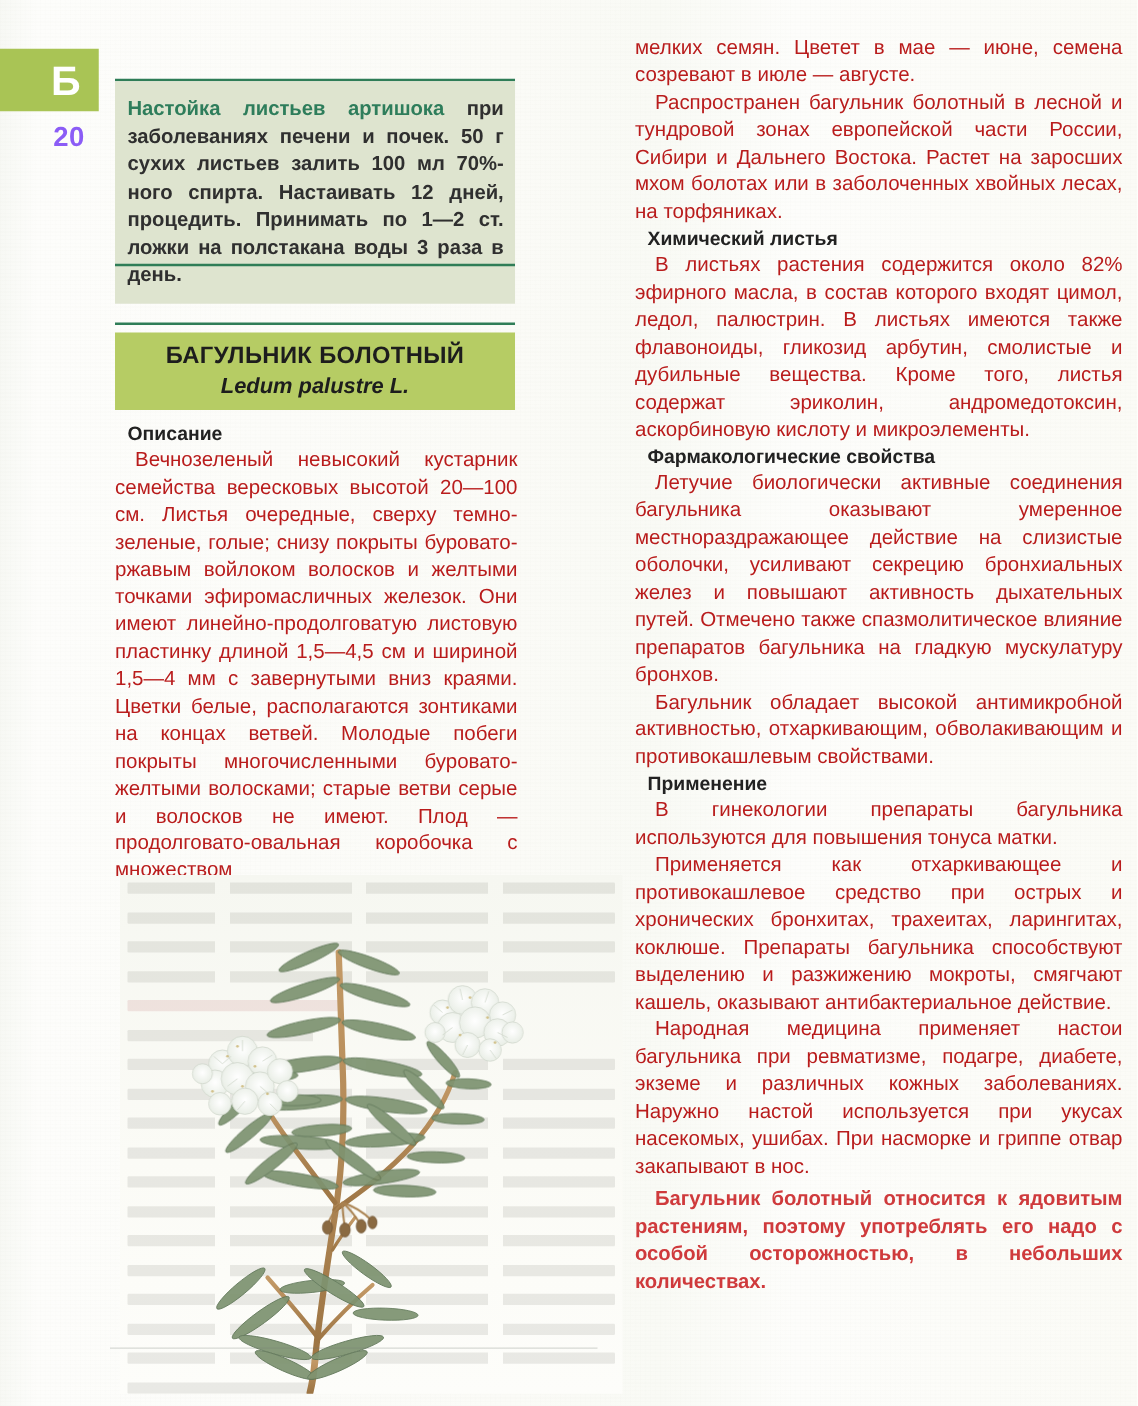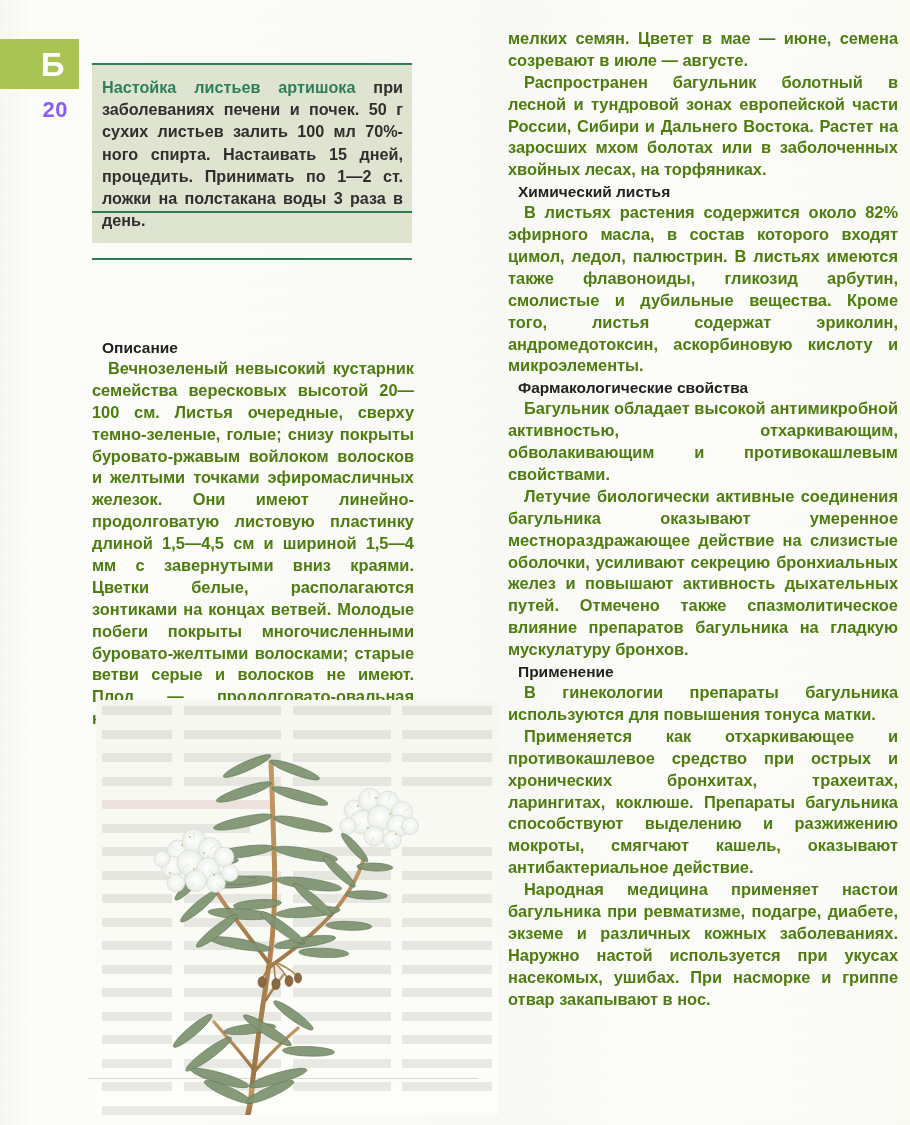--- a/index.html
+++ b/index.html
@@ -157,26 +157,25 @@
   .section-head {
     font-size: 15.5px;
     font-weight: bold;
     color: #222222;
     margin: 0 0 1px 0;
     padding-left: 10px;
   }
   .para {
     font-size: 16.4px;
     line-height: 1.335;
-    color: #4d7c0f;
+    color: #b91c1c;
     text-align: justify;
     text-indent: 16px;
     margin: 0;
     hyphens: none;
-    font-weight: bold;
   }
   .para + .para { margin-top: 0; }
 
   .desc-block {
     position: absolute;
     left: 92px;
     top: 339px;
     width: 322px;
   }
 
@@ -250,26 +249,30 @@
   <div class="paper-grain"></div>
 
   <div class="letter-tab">
     <span>Б</span>
   </div>
   <div class="folio">20</div>
 
   <div class="recipe-box">
     <div class="rule"></div>
     <div class="recipe-body">
-      <p class="recipe-text"><span class="recipe-lead">Настойка листьев артишока</span><span> при заболеваниях печени и почек. 50 г сухих листьев залить 100 мл 70%-ного спирта. Настаивать 15 дней, процедить. Принимать по 1—2 ст. ложки на полстакана воды 3 раза в день.</span></p>
+      <p class="recipe-text"><span class="recipe-lead">Настойка листьев артишока</span><span> при заболеваниях печени и почек. 50 г сухих листьев залить 100 мл 70%-ного спирта. Настаивать 12 дней, процедить. Принимать по 1—2 ст. ложки на полстакана воды 3 раза в день.</span></p>
     </div>
   </div>
   <div class="recipe-rule-bottom"></div>
 
   <div class="banner-rule-top"></div>
+  <div class="title-banner">
+    <div class="plant-name">БАГУЛЬНИК БОЛОТНЫЙ</div>
+    <div class="latin-name">Ledum palustre L.</div>
+  </div>
 
   <div class="desc-block">
     <div class="section-head">Описание</div>
     <p class="para">Вечнозеленый невысокий кустарник семейства вересковых высотой 20—100 см. Листья очередные, сверху темно-зеленые, голые; снизу покрыты буровато-ржавым войлоком волосков и желтыми точками эфиромасличных железок. Они имеют линейно-продолговатую листовую пластинку длиной 1,5—4,5 см и шириной 1,5—4 мм с завернутыми вниз краями. Цветки белые, располагаются зонтиками на концах ветвей. Молодые побеги покрыты многочисленными буровато-желтыми волосками; старые ветви серые и волосков не имеют. Плод — продолговато-овальная коробочка с множеством</p>
   </div>
 
   <div class="illustration">
     <div class="illus-bg"></div>
 
     <div class="ghost-text">
@@ -484,23 +487,24 @@
 
   <div class="col-right">
     <p class="para" style="text-indent:0">мелких семян. Цветет в мае — июне, семена созревают в июле — августе.</p>
 
     <p class="para">Распространен багульник болотный в лесной и тундровой зонах европейской части России, Сибири и Дальнего Востока. Растет на заросших мхом болотах или в заболоченных хвойных лесах, на торфяниках.</p>
 
     <div class="section-head">Химический листья</div>
     <p class="para">В листьях растения содержится около 82% эфирного масла, в состав которого входят цимол, ледол, палюстрин. В листьях имеются также флавоноиды, гликозид арбутин, смолистые и дубильные вещества. Кроме того, листья содержат эриколин, андромедотоксин, аскорбиновую кислоту и микроэлементы.</p>
 
     <div class="section-head">Фармакологические свойства</div>
+    <p class="para">Летучие биологически активные соединения багульника оказывают умеренное местнораздражающее действие на слизистые оболочки, усиливают секрецию бронхиальных желез и повышают активность дыхательных путей. Отмечено также спазмолитическое влияние препаратов багульника на гладкую мускулатуру бронхов.</p>
     <p class="para">Багульник обладает высокой антимикробной активностью, отхаркивающим, обволакивающим и противокашлевым свойствами.</p>
-    <p class="para">Летучие биологически активные соединения багульника оказывают умеренное местнораздражающее действие на слизистые оболочки, усиливают секрецию бронхиальных желез и повышают активность дыхательных путей. Отмечено также спазмолитическое влияние препаратов багульника на гладкую мускулатуру бронхов.</p>
 
     <div class="section-head">Применение</div>
     <p class="para">В гинекологии препараты багульника используются для повышения тонуса матки.</p>
     <p class="para">Применяется как отхаркивающее и противокашлевое средство при острых и хронических бронхитах, трахеитах, ларингитах, коклюше. Препараты багульника способствуют выделению и разжижению мокроты, смягчают кашель, оказывают антибактериальное действие.</p>
     <p class="para">Народная медицина применяет настои багульника при ревматизме, подагре, диабете, экземе и различных кожных заболеваниях. Наружно настой используется при укусах насекомых, ушибах. При насморке и гриппе отвар закапывают в нос.</p>
 
+    <p class="warning">Багульник болотный относится к ядовитым растениям, поэтому употреблять его надо с особой осторожностью, в небольших количествах.</p>
   </div>
 
 </div>
 
 </body></html>

